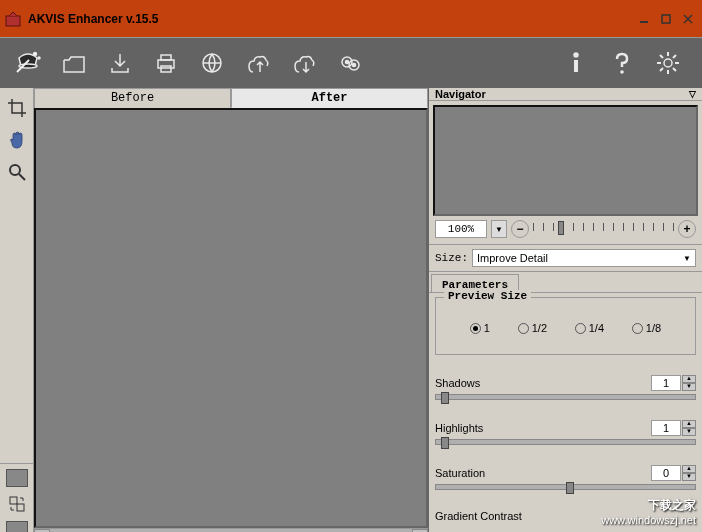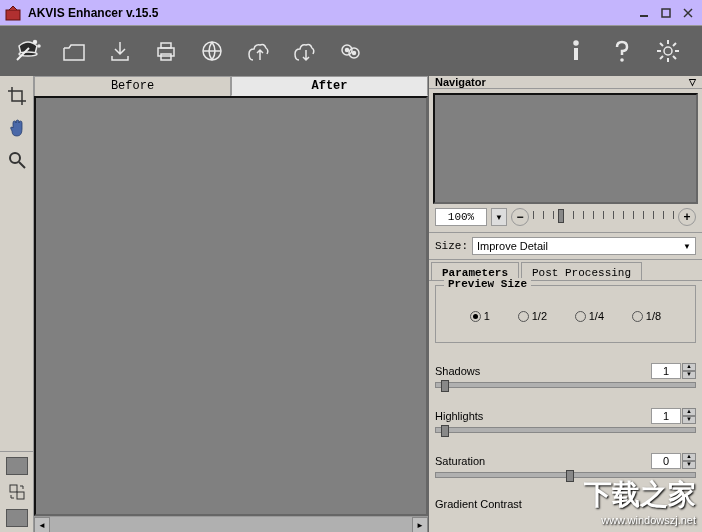--- a/index.html
+++ b/index.html
@@ -1,19 +1,19 @@
 <!DOCTYPE html>
 <html><head>
 <meta charset="utf-8">
 <style>
 * { margin: 0; padding: 0; box-sizing: border-box; font-family: "MS Sans Serif", Arial, sans-serif; font-size: 11px; }
 body { background: #d4d0c8; width: 702px; height: 532px; overflow: hidden; position: relative; }
 
 
-.titlebar { height: 26px; background: #c4b5fd; border-bottom: 1px solid #999; display: flex; align-items: center; padding: 0 4px; }
+.titlebar { height: 38px; background: #c2410c; border-bottom: 1px solid #999; display: flex; align-items: center; padding: 0 4px; }
 .titlebar .app-icon { width: 18px; height: 18px; margin-right: 6px; }
 .titlebar .title { flex: 1; font-weight: bold; font-size: 12px; }
 .titlebar .winbtn { width: 20px; height: 18px; display: flex; align-items: center; justify-content: center; margin-left: 2px; cursor: pointer; }
 
 
 .toolbar { height: 50px; background: #636363; display: flex; align-items: center; padding: 0 8px; }
 .tb-icon { width: 40px; height: 40px; display: flex; align-items: center; justify-content: center; cursor: pointer; margin-right: 6px; }
 .tb-icon svg { stroke: #e8e8e8; fill: none; stroke-width: 1.5; }
 .tb-spacer { flex: 1; }
 .tb-right { display: flex; align-items: center; }
@@ -70,21 +70,21 @@
 .param-row { margin: 20px 2px; }
 .param-head { display: flex; align-items: center; font-family: Courier, monospace; }
 .param-head .spin { margin-left: auto; display: flex; align-items: center; }
 .param-head .val { width: 30px; height: 16px; background: #fff; border: 1px solid #999; text-align: center; line-height: 14px; }
 .param-head .spinbtns { display: flex; flex-direction: column; margin-left: 1px; }
 .param-head .sb { width: 14px; height: 8px; background: #ccc; border: 1px solid #888; font-size: 6px; line-height: 5px; text-align: center; }
 .slider-track { height: 6px; background: #b0b0b0; border: 1px solid #888; margin-top: 3px; position: relative; }
 .slider-thumb { position: absolute; top: -3px; width: 8px; height: 12px; background: #888; border: 1px solid #444; }
 
 .watermark { position: absolute; right: 6px; bottom: 6px; color: #fff; text-align: right; text-shadow: 1px 1px 2px #000; pointer-events: none; }
-.watermark .cn { font-size: 28px; font-weight: bold; }
+.watermark .cn { font-size: 12px; font-weight: bold; }
 .watermark .url { font-size: 11px; }
 </style>
 </head>
 <body>
 
 <div class="titlebar">
   <svg class="app-icon" viewBox="0 0 18 18">
       <rect x="2" y="6" width="14" height="10" fill="#b03030" stroke="#601010"></rect>
       <path d="M5 6 L9 2 L13 6" fill="#b03030" stroke="#601010"></path>
     </svg>
@@ -265,21 +265,20 @@
     <div class="mode-row">
       <label>Size:</label>
       <div class="mode-select">
         <span>Improve Detail</span>
         <span class="dd">▼</span>
       </div>
     </div>
 
     <div class="param-tabs">
       <div class="param-tab active">Parameters</div>
-      <div class="param-tab">Post Processing</div>
     </div>
 
     <div class="param-body">
       <div class="preview-group">
         <span class="legend">Preview Size</span>
         <div class="radio-row">
           <div class="radio-opt">
               <span class="radio checked"></span>
               <span>1</span>
             </div>

